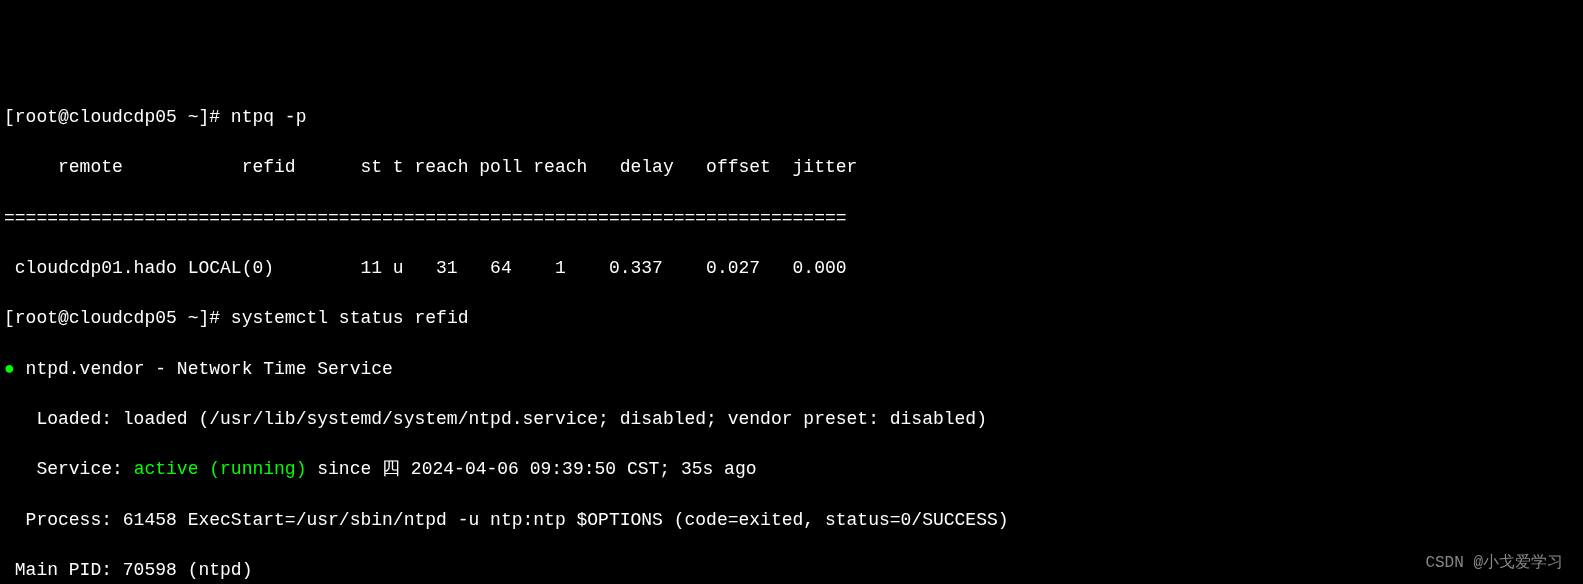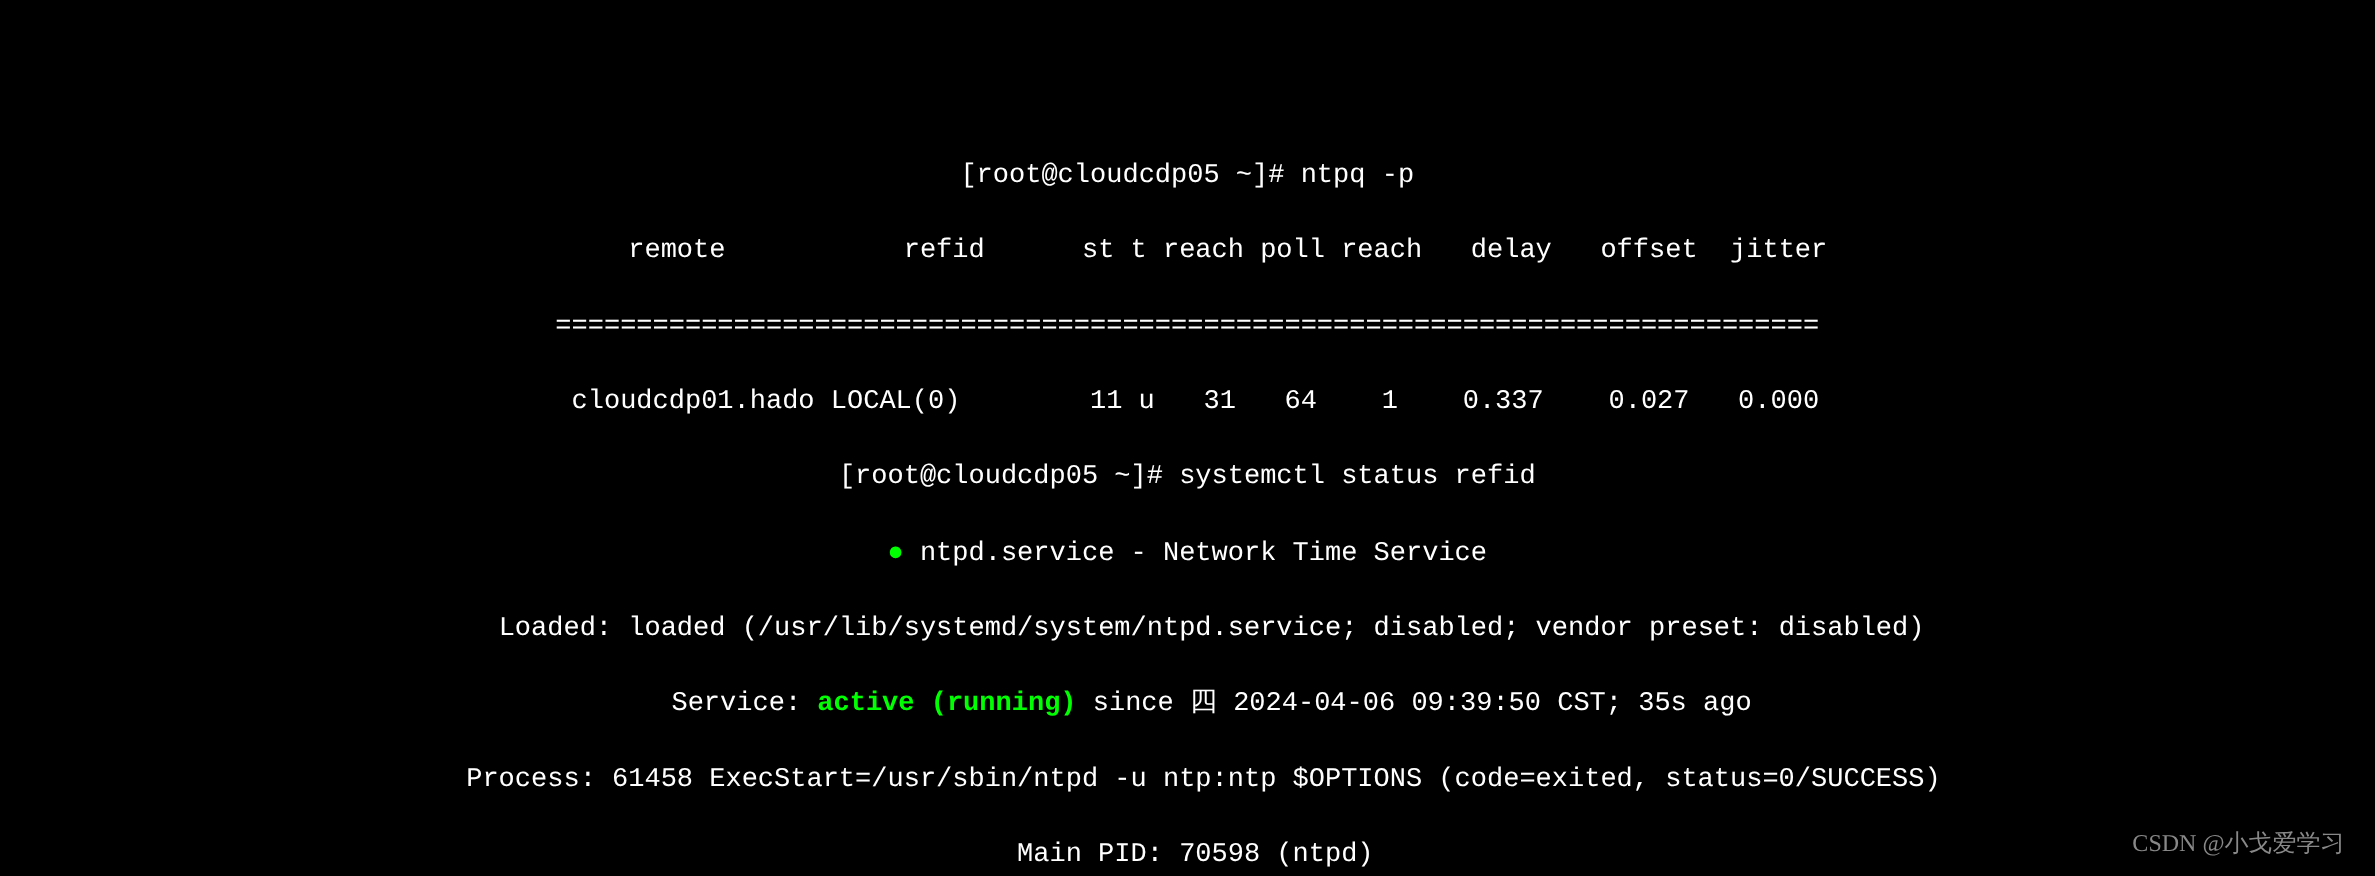--- a/index.html
+++ b/index.html
@@ -13,50 +13,49 @@
       font-family: 'Courier New', monospace;
       font-size: 18px;
       line-height: 1.4;
       padding: 4px;
       white-space: pre;
       overflow-x: auto;
       width: 1583px;
     }
     .green-bold {
       color: #00ff00;
-      font-weight: bold;
+      font-weight: normal;
       margin-top: 26px;
     }
     .dot {
       color: #00ff00;
     }
     .watermark {
       position: absolute;
       right: 20px;
       bottom: 10px;
       color: #888;
       font-size: 16px;
-      font-family: Liberation Serif, serif;
+      font-family: Liberation Mono, monospace;
     }
     .line {
       white-space: pre;
-      text-align: center;
     }
   </style>
 </head>
 <body>
 
 
 
 <div class="line"><span>[root@cloudcdp05 ~]# </span><span>ntpq -p</span></div>
 <div class="line">     remote           refid      st t reach poll reach   delay   offset  jitter</div>
 <div class="line">==============================================================================</div>
 <div class="line"> cloudcdp01.hado LOCAL(0)        11 u   31   64    1    0.337    0.027   0.000</div>
 <div class="line"><span>[root@cloudcdp05 ~]# </span><span>systemctl status refid</span></div>
-<div class="line"><span class="dot">●</span><span> ntpd.service - Network Time Service</span></div>
+<div class="line"><span class="dot">●</span><span> ntpd.vendor - Network Time Service</span></div>
 <div class="line">   Loaded: loaded (/usr/lib/systemd/system/ntpd.service; disabled; vendor preset: disabled)</div>
 <div class="line"><span>   Service: </span><span class="green-bold">active (running)</span><span> since 四 2024-04-06 09:39:50 CST; 35s ago</span></div>
 <div class="line">  Process: 61458 ExecStart=/usr/sbin/ntpd -u ntp:ntp $OPTIONS (code=exited, status=0/SUCCESS)</div>
 <div class="line"> Main PID: 70598 (ntpd)</div>
 
 
 <div class="line"></div>
 
 
 

